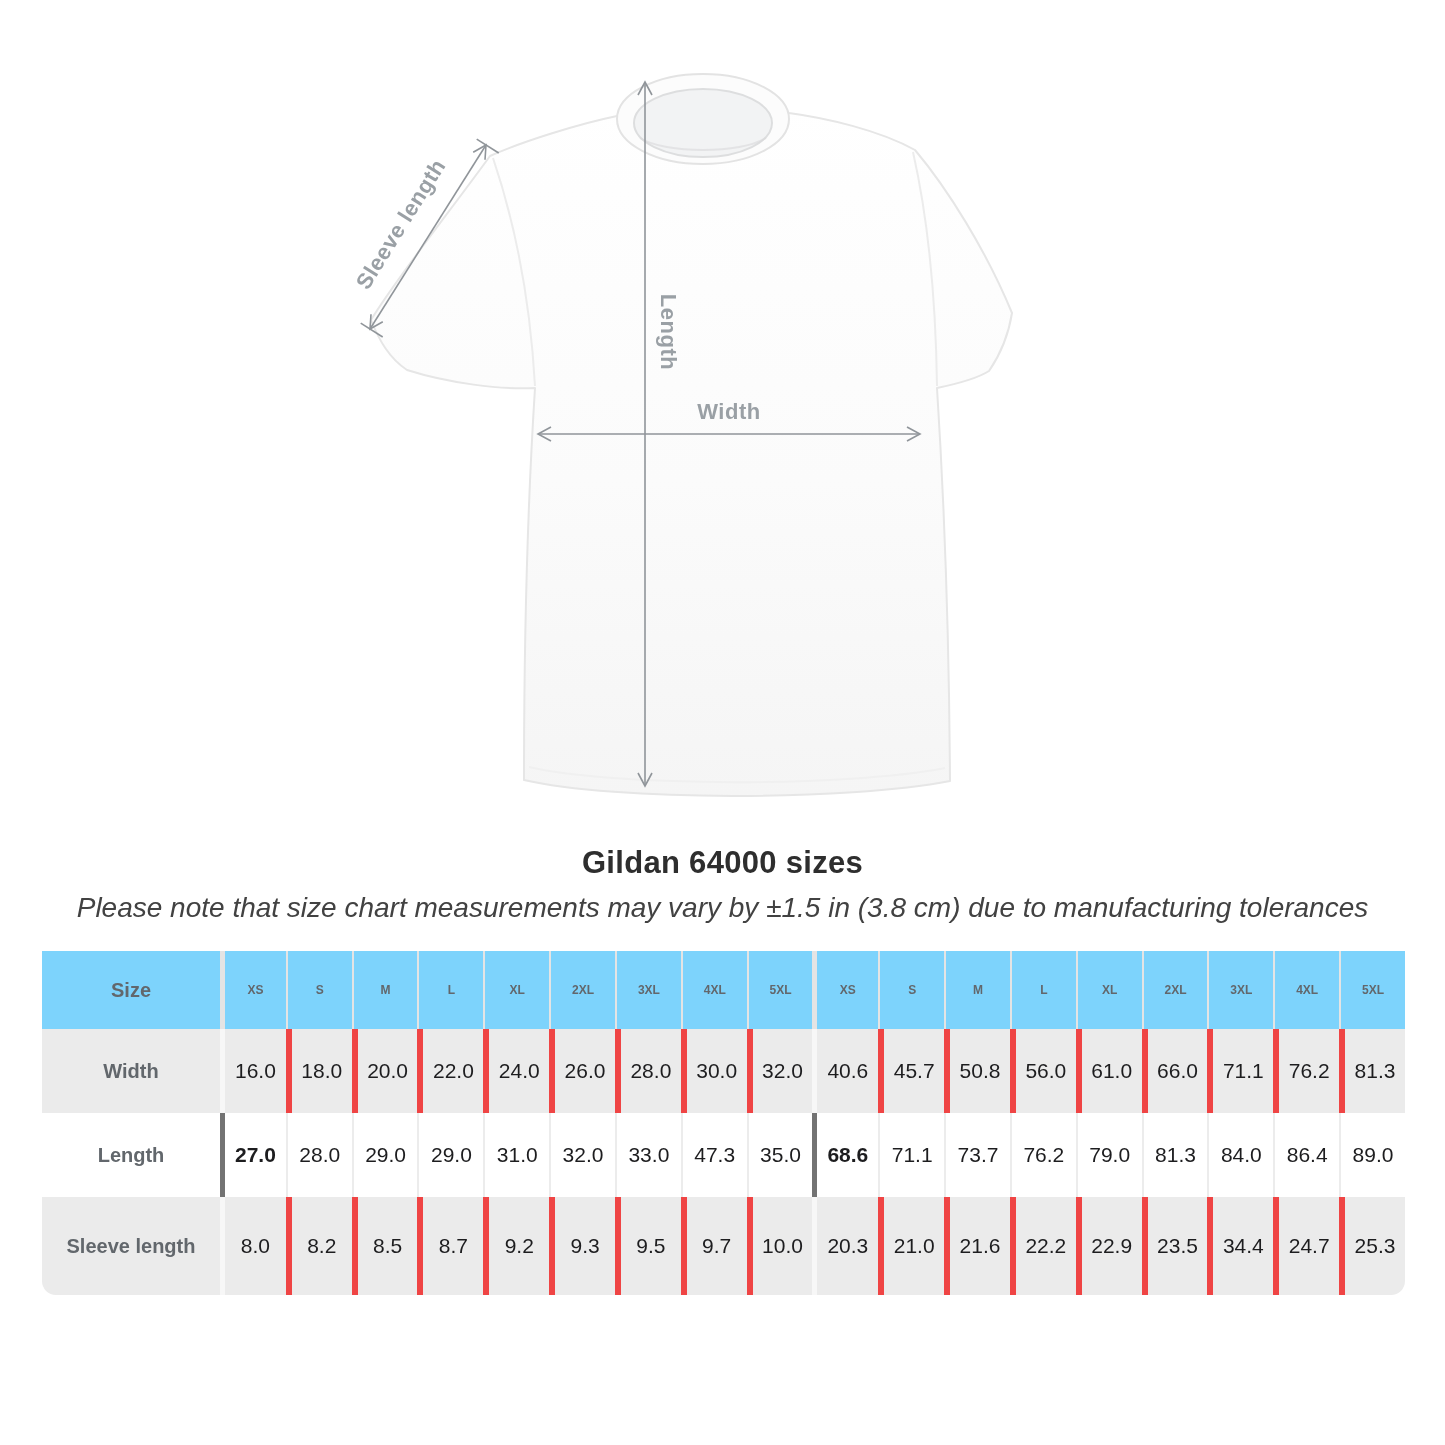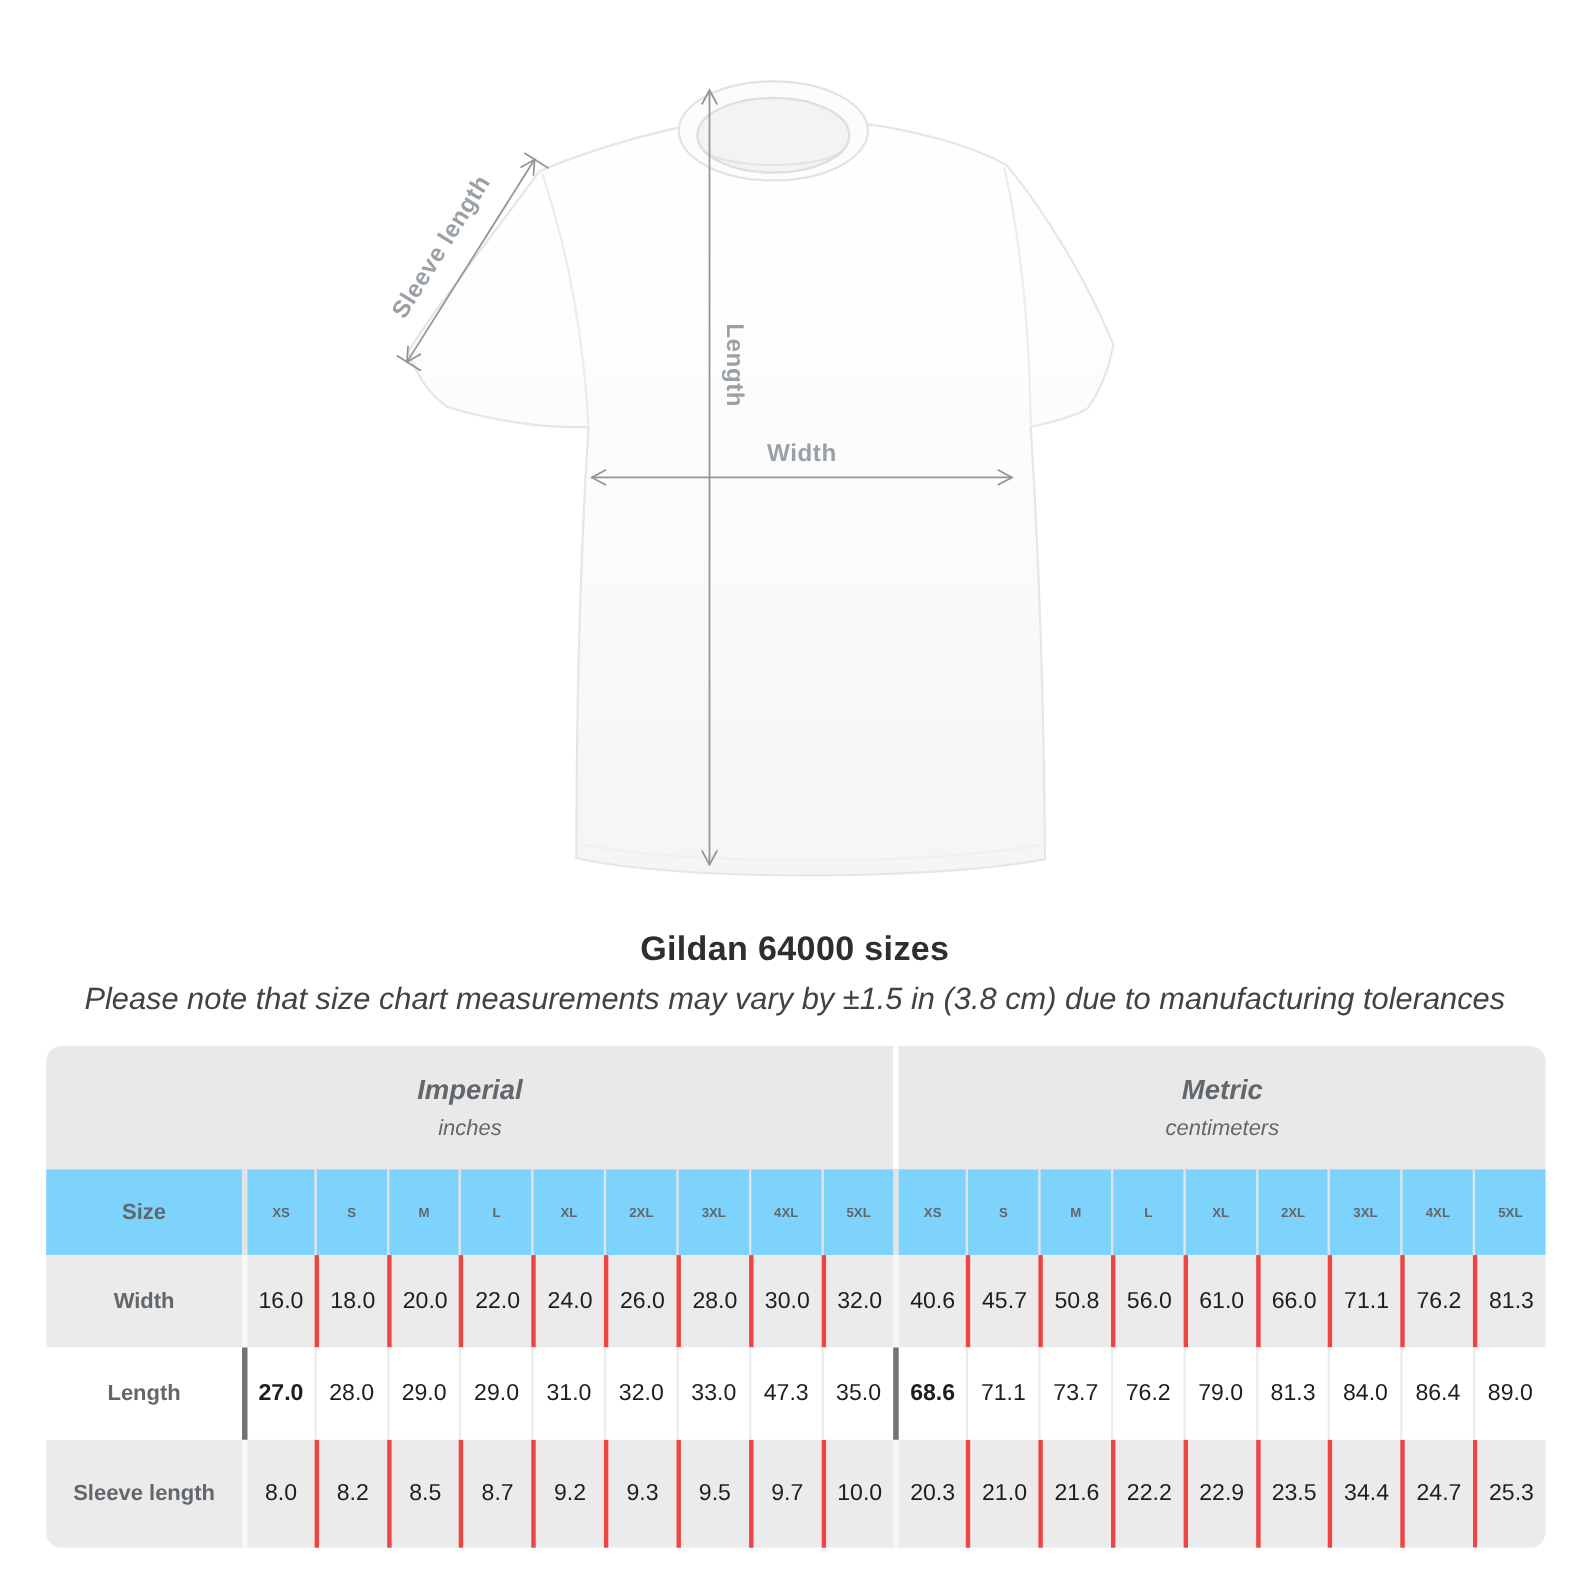--- a/index.html
+++ b/index.html
@@ -69,21 +69,21 @@
   tr.size-row th.szh.sec-start { border-left: 5px solid #e4e4e4; }
   th.lbl {
     font-weight: bold; color: var(--label_text, #62676c); font-size: 20px;
   }
 
   
   tr.m-row td, tr.m-row th { height: 84px; }
   tr.m-row:last-child td, tr.m-row:last-child th { height: 98px; }
 
   tr.row-shaded td, tr.row-shaded th { background: var(--row_shaded, #ebebeb); }
-  tr.row-shaded td { border-left: 4px solid #ef4444; }
+  tr.row-shaded td { border-left: 6px solid #ef4444; }
   tr.row-shaded td.sec-start { border-left: 5px solid #f7f7f7; }
 
   tr.row-plain td, tr.row-plain th { background: #ffffff; }
   tr.row-plain td { border-left: 2px solid #ececec; }
   tr.row-plain td.sec-start { border-left: 5px solid #737373; font-weight: bold; }
 
   tr.m-row:last-child th.lbl { border-bottom-left-radius: 14px; }
   tr.m-row:last-child td:last-child { border-bottom-right-radius: 14px; }
 </style>
 </head>
@@ -150,30 +150,20 @@
 
 <h1 class="title">Gildan 64000 sizes</h1>
 <p class="subtitle">Please note that size chart measurements may vary by ±1.5 in (3.8 cm) due to manufacturing tolerances</p>
 
 <table class="size-chart">
   <colgroup>
     <col class="label-col">
     <col span="18">
   </colgroup>
   <thead>
-    <tr class="band-row">
-      <th class="band-imperial" colspan="10">
-        <div class="band-title">Imperial</div>
-        <div class="band-unit">inches</div>
-      </th>
-      <th class="band-metric" colspan="9">
-        <div class="band-title">Metric</div>
-        <div class="band-unit">centimeters</div>
-      </th>
-    </tr>
     <tr class="size-row" id="size-header-row">
       <th class="lbl">Size</th>
 
     <th class="szh sec-start">XS</th>
         <th class="szh">S</th>
         <th class="szh">M</th>
         <th class="szh">L</th>
         <th class="szh">XL</th>
         <th class="szh">2XL</th>
         <th class="szh">3XL</th>

